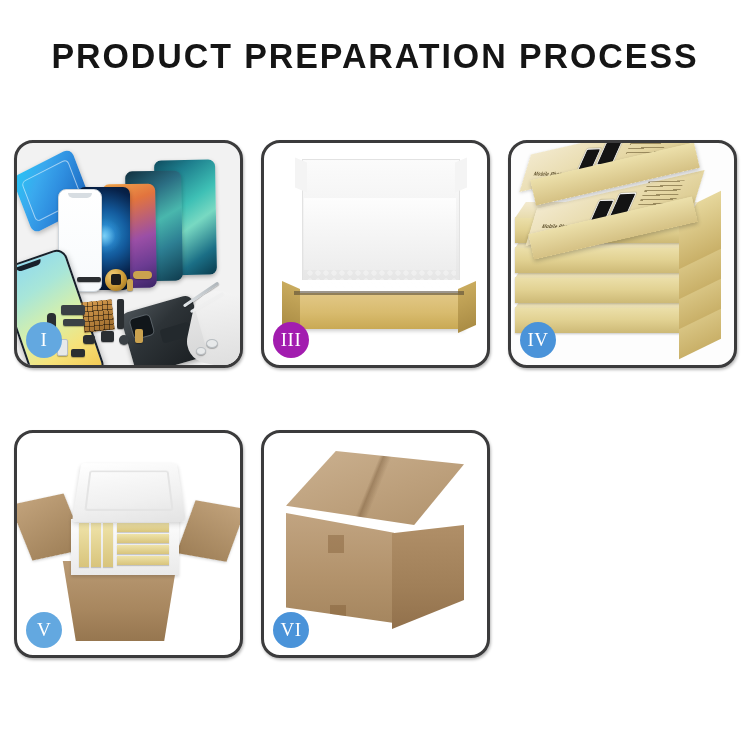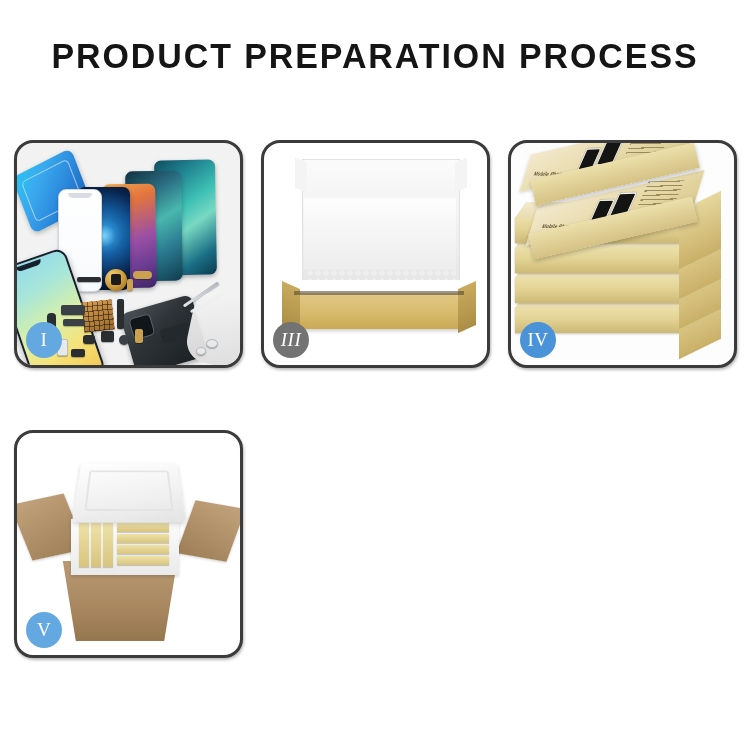--- a/index.html
+++ b/index.html
@@ -301,21 +301,21 @@
 
 
     <div class="panel p3">
       <div class="stage">
         <div class="lid3"></div>
         <div class="foam3"></div>
         <div class="bwrap3"></div>
         <div class="boxbody3"></div>
         <div class="rim3"></div>
       </div>
-      <div class="badge" style="background:#737373;font-style:italic;">
+      <div class="badge" style="background:#a21caf;">
         <span>III</span>
       </div>
     </div>
 
     <div class="panel p4">
       <div class="stage">
         <div class="stack">
           <div class="sbox s1">
               <div class="lidtop"></div>
             </div>
@@ -365,15 +365,28 @@
           <div class="pk" style="left:46px;top:26px;width:52px;height:9px;"></div>
           <div class="pk" style="left:46px;top:37px;width:52px;height:9px;"></div>
         </div>
         <div class="foamLid"></div>
       </div>
       <div class="badge" style="background:#63a8e0;">
         <span>V</span>
       </div>
     </div>
 
+    <div class="panel p6">
+      <div class="stage">
+        <div class="cTop"></div>
+        <div class="cFront">
+          <div class="tab" style="left:42px;top:22px;width:16px;height:18px;"></div>
+          <div class="tab" style="left:44px;top:92px;width:16px;height:16px;"></div>
+        </div>
+        <div class="cSide"></div>
+      </div>
+      <div class="badge" style="background:#4a93d9;">
+        <span>VI</span>
+      </div>
+    </div>
 
   </div>
 </div>
 
 </body></html>

